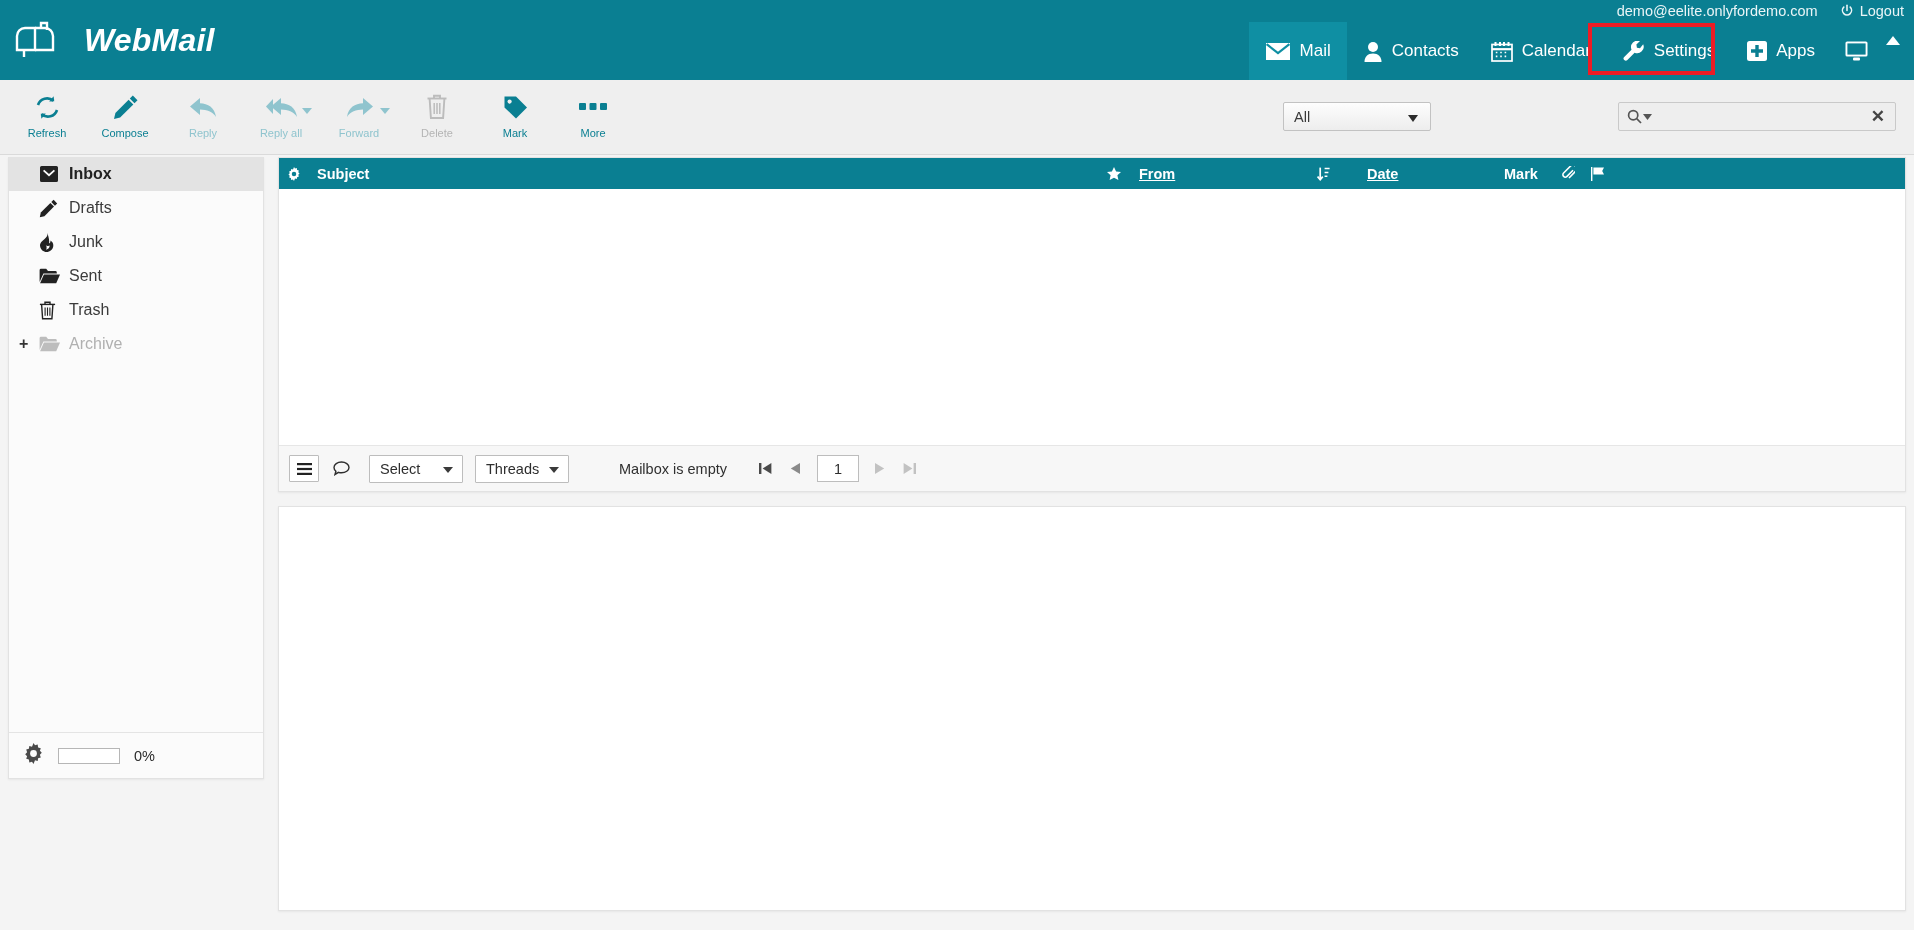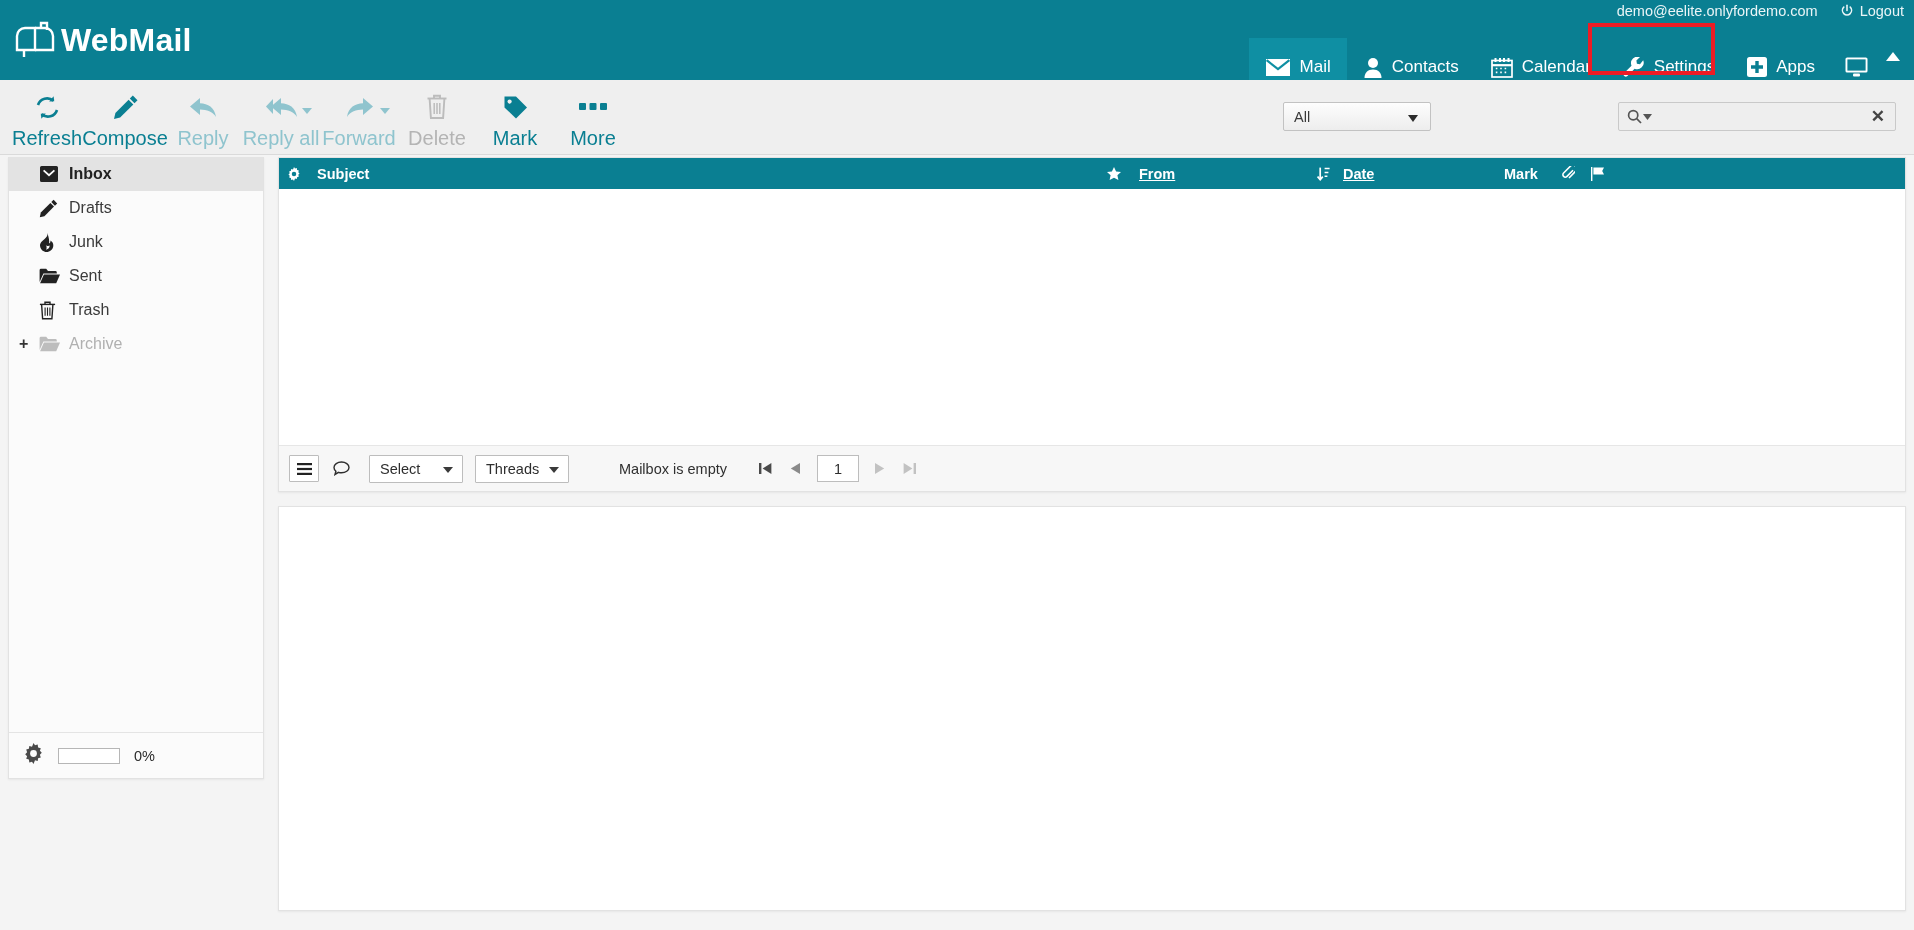--- a/index.html
+++ b/index.html
@@ -13,21 +13,21 @@
     -webkit-font-smoothing: antialiased;
   }
 
   
   #topbar {
     position: absolute; left: 0; top: 0; width: 1914px; height: 80px;
     background: #0a7f92;
   }
   #logo-wrap {
     position: absolute; left: 14px; top: 20px;
-    display: flex; align-items: center; gap: 3px;
+    display: flex; align-items: center; gap: 26px; font-style: italic;
   }
   #logo-icon { width: 44px; height: 40px; display: block; }
   #logo-text {
     color: #ffffff; font-size: 32px; font-weight: 600; letter-spacing: .2px;
     line-height: 1;
   }
 
   #userbar {
     position: absolute; right: 10px; top: 0; height: 22px;
     display: flex; align-items: center; gap: 22px;
@@ -35,21 +35,21 @@
   }
   #userbar .email { color: #eaf5f7; }
   #logout-link {
     display: flex; align-items: center; gap: 6px;
     color: #eaf5f7; text-decoration: none; cursor: pointer;
   }
   .power-icon { width: 14px; height: 14px; display: block; }
 
   
   #mainnav {
-    position: absolute; right: 0; top: 38px; height: 58px;
+    position: absolute; right: 0; top: 22px; height: 58px;
     display: flex; align-items: stretch;
   }
   .nav-item {
     display: flex; align-items: center; gap: 9px;
     padding: 0 16px;
     color: #ffffff; font-size: 17px; cursor: pointer;
     height: 58px;
     white-space: nowrap;
   }
   .nav-item.active { background: #0f8fa3; }
@@ -74,21 +74,21 @@
     border-bottom: 1px solid #dadada;
   }
   #toolbar-left { position: absolute; left: 8px; top: 0; display: flex; }
   .tb-btn {
     width: 78px; height: 72px;
     display: flex; flex-direction: column; align-items: center; justify-content: flex-start;
     padding-top: 12px;
     cursor: pointer; position: relative;
   }
   .tb-btn .tb-ico { height: 30px; display: flex; align-items: center; justify-content: center; }
-  .tb-btn .tb-lbl { font-size: 20px; margin-top: 6px; line-height: 1; }
+  .tb-btn .tb-lbl { font-size: 11px; margin-top: 6px; line-height: 1; }
   .tb-btn.enabled .tb-lbl { color: #0a7f92; }
   .tb-btn.dim .tb-lbl { color: #8fc4ce; }
   .tb-btn.disabled .tb-lbl { color: #b4b4b4; }
   .tb-btn svg { display: block; }
   .tb-caret {
     position: absolute; right: 8px; top: 28px;
     width: 0; height: 0;
     border-left: 5px solid transparent; border-right: 5px solid transparent;
   }
   .tb-btn.dim .tb-caret { border-top: 6px solid #8fc4ce; }
@@ -582,21 +582,21 @@
     </div>
 
     <div class="hcell" style="left:1038px;">
       <svg width="13" height="14" viewBox="0 0 13 14" fill="none" stroke="#ffffff" stroke-width="1.7">
         <path d="M3.2 0.6 V12.4"></path>
         <path d="M0.6 9.6 L3.2 12.6 L5.8 9.6" fill="none"></path>
         <path d="M7.6 1.6 H12.6 M7.6 5.4 H11.4 M7.6 9.2 H10.4" stroke-width="1.5"></path>
       </svg>
     </div>
 
-    <div class="hcell" style="left:1064px;text-decoration:underline;">
+    <div class="hcell" style="left:1088px;text-decoration:underline;">
       <span>Date</span>
     </div>
 
     <div class="hcell" style="left:1225px;">
       <span>Mark</span>
     </div>
 
     <div class="hcell" style="left:1283px;">
       <svg width="13" height="15" viewBox="0 0 13 15" fill="none" stroke="#ffffff" stroke-width="1.6">
         <path d="M11 4.2 L5 10.4 a2.4 2.4 0 0 1 -3.4 -3.4 L8.4 0.2 a3.6 3.6 0 0 1 5.1 5.1 L7 12"></path>

